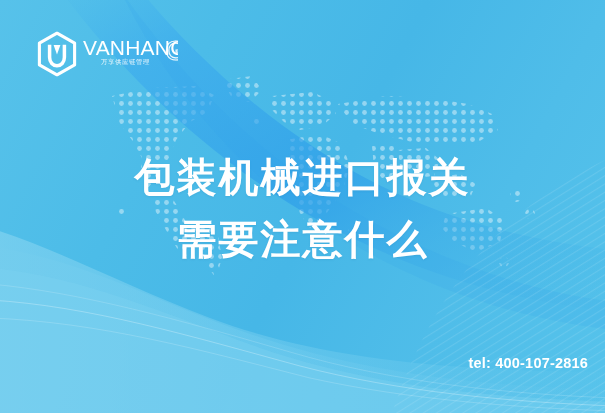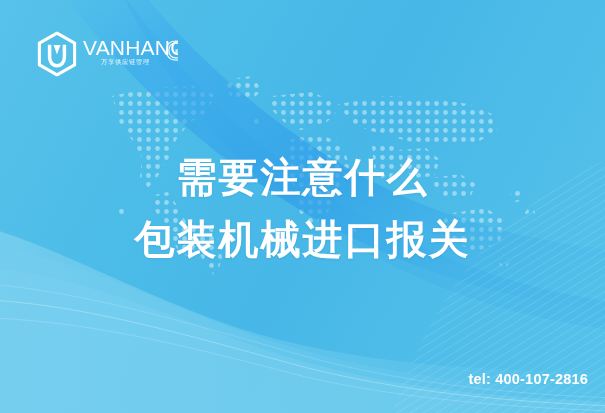--- a/index.html
+++ b/index.html
@@ -58,21 +58,21 @@
     letter-spacing: 2px;
     color: #ffffff;
     white-space: nowrap;
     text-shadow: 0 1px 2px rgba(40,130,180,.18);
   }
 
   
   #tel {
     position: absolute;
     right: 17px;
-    top: 371px;
+    top: 355px;
     font-size: 14.5px;
     font-weight: 700;
     letter-spacing: .2px;
     color: #ffffff;
     white-space: nowrap;
   }
 </style>
 </head>
 <body>
 
@@ -175,19 +175,19 @@
     <div id="logo-word">
       <svg class="wordmark-svg" width="95" height="46" viewBox="0 0 95 46" xmlns="http://www.w3.org/2000/svg" aria-hidden="true">
         <text x="0" y="24" font-family="Liberation Sans, DejaVu Sans, sans-serif" font-size="21" font-weight="400" letter-spacing="0.2" fill="#ffffff">VANHANG</text>
         <text x="82" y="29" font-family="Liberation Sans, DejaVu Sans, sans-serif" font-size="27" font-weight="300" fill="none" stroke="#ffffff" stroke-width="1.1" opacity="0.92">G</text>
         <text x="18" y="33" font-family="DejaVu Sans, Liberation Sans, sans-serif" font-size="6.4" letter-spacing="0.6" fill="#ffffff" opacity="0.88">万享供应链管理</text>
       </svg>
     </div>
   </div>
 
   <div id="headline">
+    <span class="headline-line">包装机械进口报关</span>
     <span class="headline-line">需要注意什么</span>
-    <span class="headline-line">包装机械进口报关</span>
   </div>
 
   <div id="tel">tel: 400-107-2816</div>
 
 </div>
 
 </body></html>

